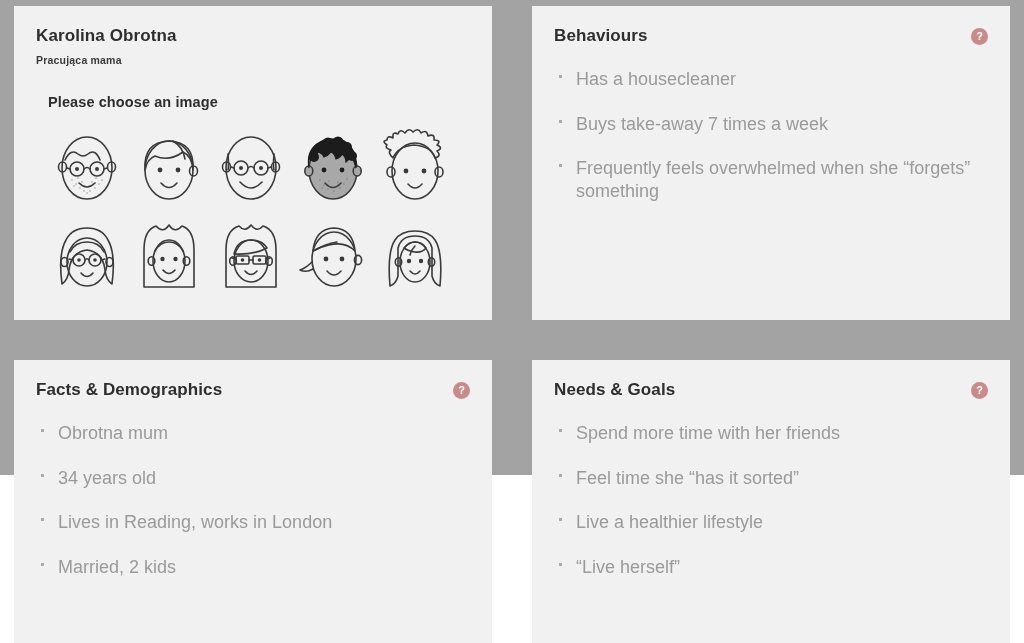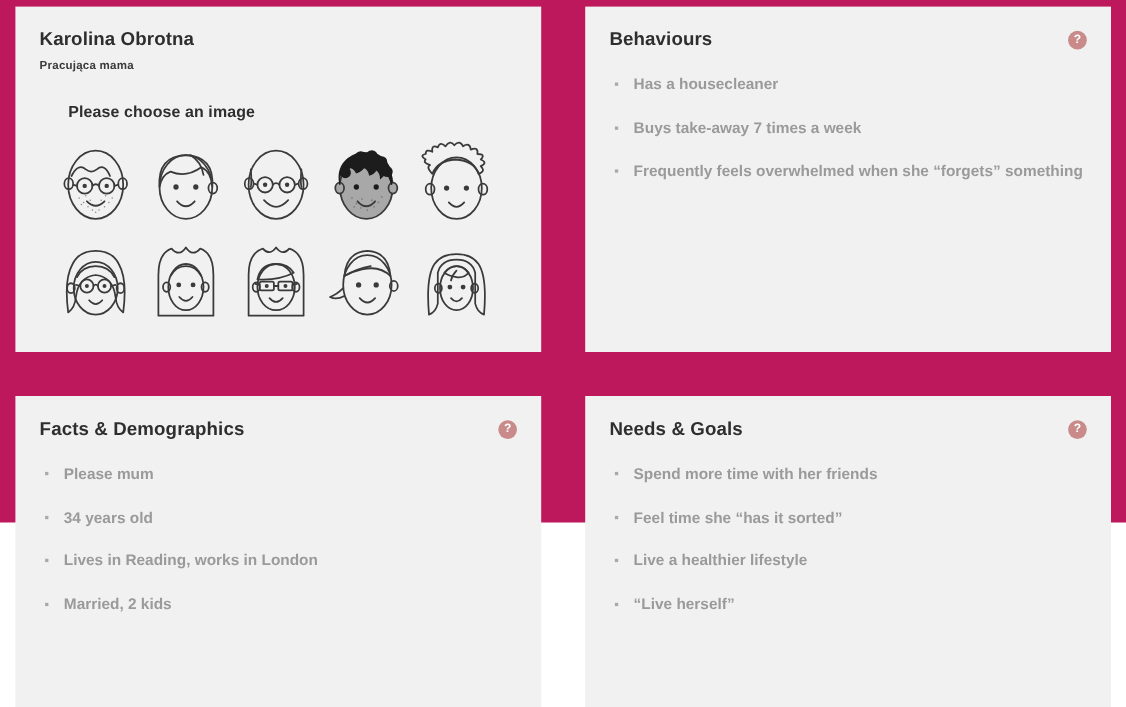--- a/index.html
+++ b/index.html
@@ -10,21 +10,21 @@
     height: 643px;
     background: #ffffff;
     font-family: "Liberation Sans", sans-serif;
     overflow: hidden;
   }
 
   .board {
     position: relative;
     width: 1024px;
     height: 475px;
-    background: #be185d;
+    background: #a3a3a3;
   }
 
   .panel {
     position: absolute;
     background: #f1f1f1;
     padding: 20px 22px 18px 22px;
   }
 
   
   #panel-persona     { left: 14px;  top: 6px;   width: 478px; height: 314px; }
@@ -46,21 +46,21 @@
     font-weight: bold;
     color: #3a3a3a;
     margin: 8px 0 0 0;
     letter-spacing: 0.2px;
   }
 
   .choose-label {
     font-size: 14.5px;
     font-weight: bold;
     color: #2e2e2e;
-    margin: 28px 0 0 26px;
+    margin: 28px 0 0 12px;
     letter-spacing: 0.1px;
   }
 
   
   .help-icon {
     position: absolute;
     top: 22px;
     right: 22px;
     width: 17px;
     height: 17px;
@@ -78,24 +78,23 @@
   
   ul.bullets {
     list-style: none;
     margin: 22px 0 0 0;
     padding: 0;
   }
   ul.bullets li {
     position: relative;
     padding-left: 22px;
     margin-bottom: 22px;
-    font-size: 14px;
+    font-size: 18px;
     color: #9a9a9a;
     line-height: 1.25;
-    font-weight: bold;
   }
   ul.bullets li::before {
     content: "";
     position: absolute;
     left: 5px;
     top: 7px;
     width: 3px;
     height: 3px;
     background: #a9a9a9;
   }
@@ -348,21 +347,21 @@
       <li>Has a housecleaner</li>
       <li>Buys take-away 7 times a week</li>
       <li>Frequently feels overwhelmed when she “forgets” something</li>
     </ul>
   </section>
 
   <section class="panel" id="panel-facts">
     <div class="help-icon">?</div>
     <h2 class="panel-title">Facts &amp; Demographics</h2>
     <ul class="bullets">
-      <li>Please mum</li>
+      <li>Obrotna mum</li>
       <li>34 years old</li>
       <li>Lives in Reading, works in London</li>
       <li>Married, 2 kids</li>
     </ul>
   </section>
 
   <section class="panel" id="panel-needs">
     <div class="help-icon">?</div>
     <h2 class="panel-title">Needs &amp; Goals</h2>
     <ul class="bullets">

